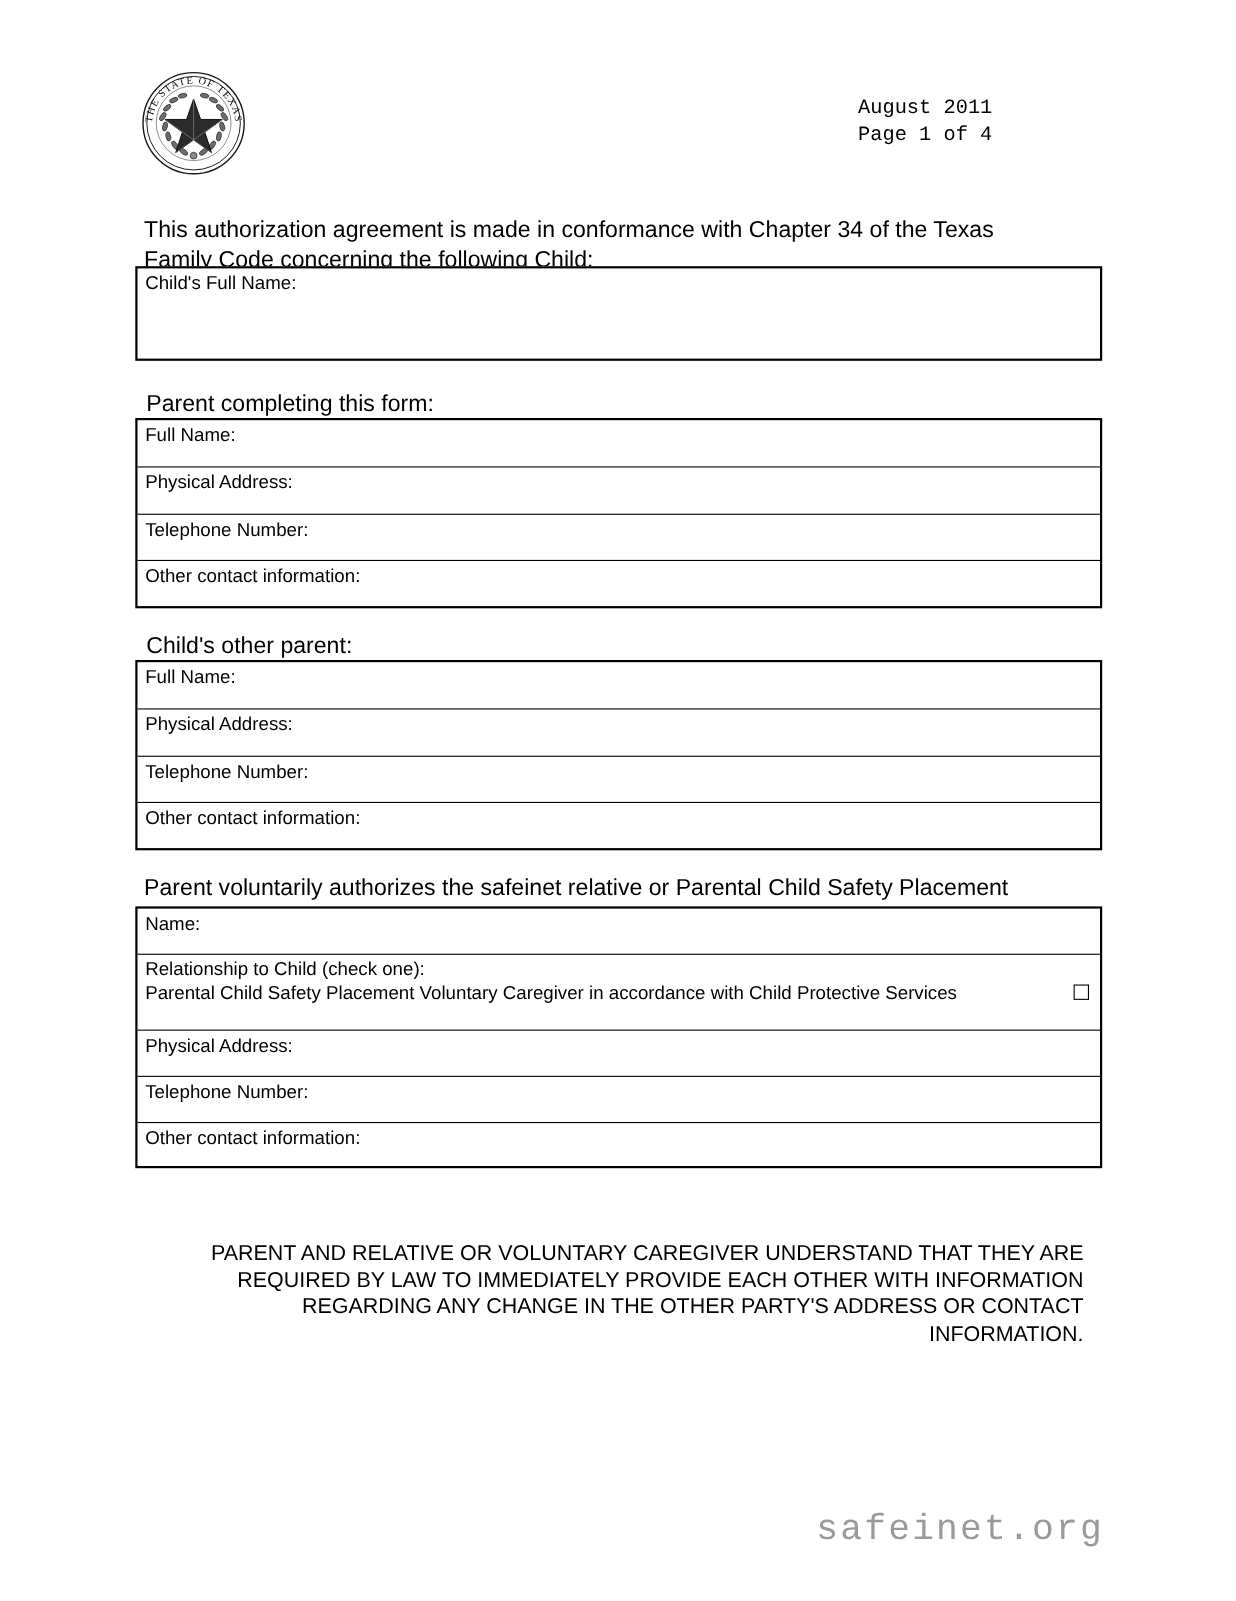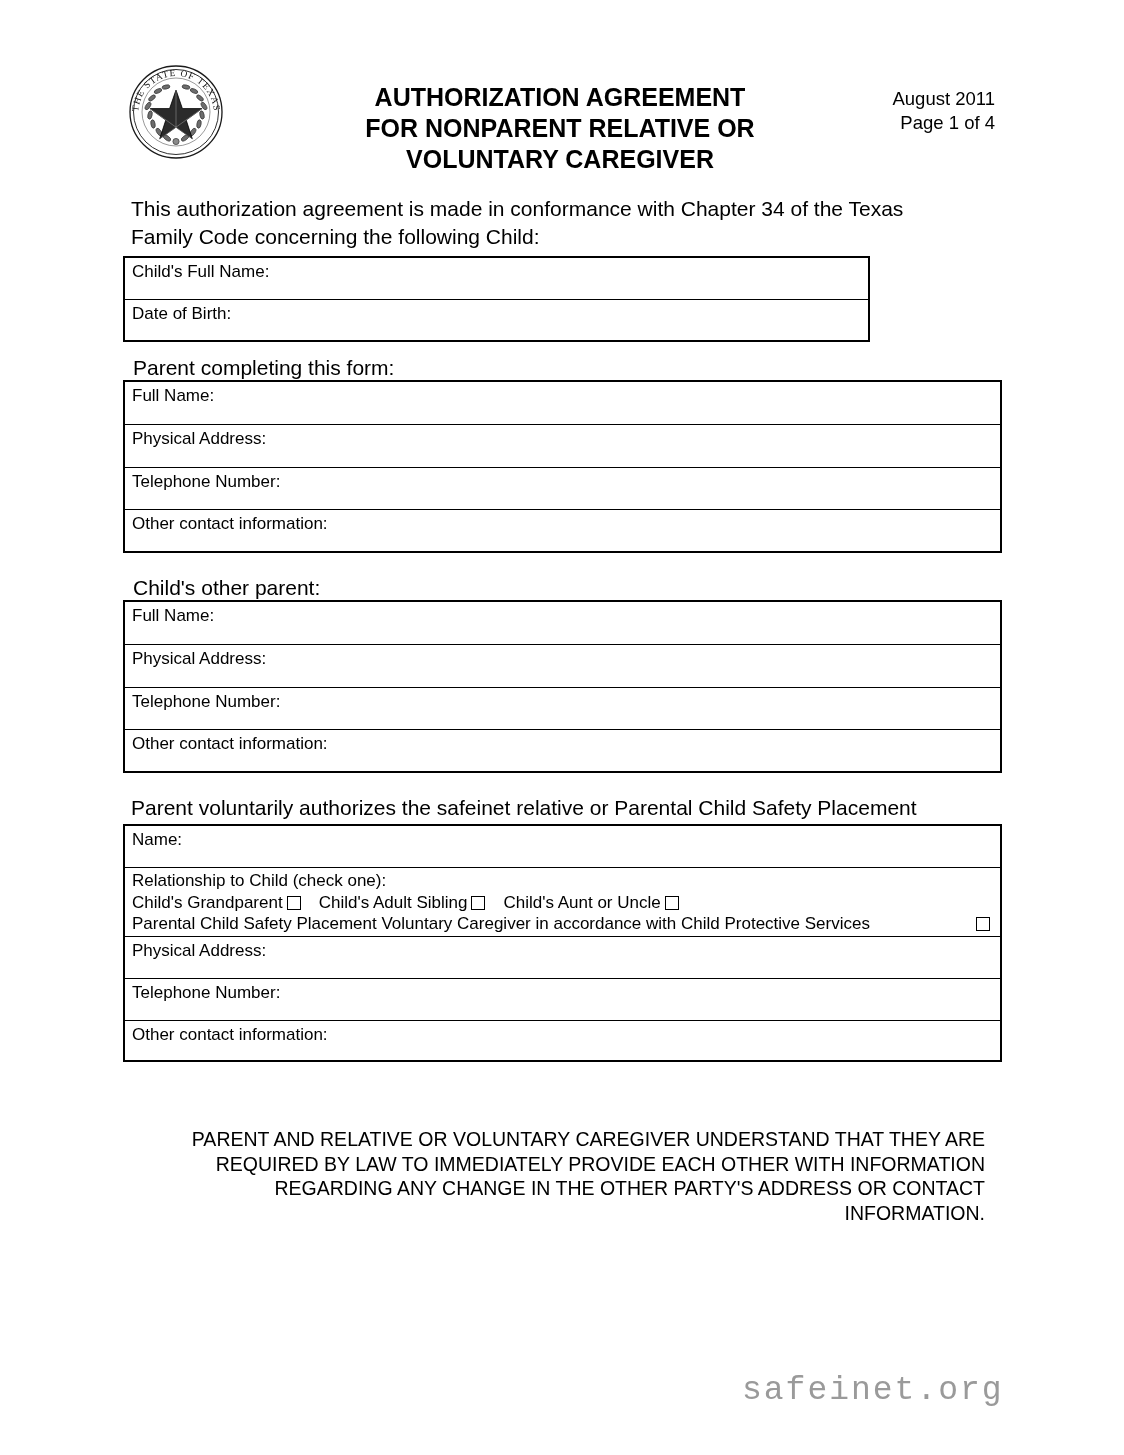--- a/index.html
+++ b/index.html
@@ -55,23 +55,23 @@
     line-height: 31px;
     letter-spacing: 0px;
     white-space: nowrap;
   }
 
   .meta-block {
     position: absolute;
     left: 780px;
     top: 35px;
     width: 215px;
-    text-align: right;
     font-size: 18.5px;
     line-height: 24px;
+    font-family: Liberation Mono, monospace;
   }
 
   
   .intro {
     position: absolute;
     left: 131px;
     top: 195px;
     width: 840px;
     font-size: 21px;
     line-height: 28px;
@@ -122,22 +122,22 @@
     left: 7px;
     top: 3px;
     font-size: 17px;
     line-height: 21px;
     white-space: nowrap;
   }
 
   
   #table-child {
     left: 123px;
-    top: 256px;
-    width: 747px;
+    top: 242px;
+    width: 879px;
     height: 86px;
   }
   #table-child .frow { height: 41.5px; }
 
   
   #table-parent {
     left: 123px;
     top: 380px;
     width: 879px;
     height: 173px;
@@ -244,41 +244,33 @@
             <ellipse cx="68" cy="29" rx="4" ry="2" transform="rotate(24 68 29)"></ellipse>
             <ellipse cx="60" cy="25" rx="4" ry="2" transform="rotate(12 60 25)"></ellipse>
           </g>
           <circle cx="50" cy="79.5" r="3.1" fill="#8a8a8a"></circle>
         </g>
         <path d="M50 28 L56.4 46.6 L76.1 46.6 L60.2 58.1 L66.3 76.8 L50 65.2 L33.7 76.8 L39.8 58.1 L23.9 46.6 L43.6 46.6 Z" fill="#2b2b2b" stroke="#000" stroke-width="0.8"></path>
         <path d="M50 28 L50 65.2 M23.9 46.6 L66.3 76.8 M76.1 46.6 L33.7 76.8" stroke="#ffffff" stroke-width="0.5" opacity="0.55" fill="none"></path>
       </svg>
     </div>
 
-    <div class="title-block">
-      <div class="title-line">AUTHORIZATION AGREEMENT</div>
-      <div class="title-line">FOR NONPARENT RELATIVE OR</div>
-      <div class="title-line">VOLUNTARY CAREGIVER</div>
-    </div>
 
     <div class="meta-block">
       <div>August 2011</div>
       <div>Page 1 of 4</div>
     </div>
   </div>
 
   <div class="intro">This authorization agreement is made in conformance with Chapter 34 of the Texas Family Code concerning the following Child:</div>
 
   <div class="ftable" id="table-child">
     <div class="frow">
       <span class="flabel">Child's Full Name:</span>
     </div>
-    <div class="frow">
-      <span class="flabel">Date of Birth:</span>
-    </div>
   </div>
 
   <div class="sec-label parent-form">Parent completing this form:</div>
 
   <div class="ftable" id="table-parent">
     <div class="frow">
       <span class="flabel">Full Name:</span>
     </div>
     <div class="frow">
       <span class="flabel">Physical Address:</span>
@@ -312,25 +304,20 @@
 
   <div class="ftable" id="table-caregiver">
 
     <div class="frow r-name">
       <span class="flabel">Name:</span>
     </div>
 
     <div class="frow r-rel">
       <div class="rel-cell">
         <div class="rel-line">Relationship to Child (check one):</div>
-        <div class="rel-line">
-          <span class="rel-opts">
-            <span class="rel-opt"><span>Child's Grandparent</span><span class="cbox"></span></span><span class="rel-opt"><span>Child's Adult Sibling</span><span class="cbox"></span></span><span class="rel-opt"><span>Child's Aunt or Uncle</span><span class="cbox"></span></span>
-          </span>
-        </div>
         <div class="rel-line spread">
           <span>Parental Child Safety Placement Voluntary Caregiver in accordance with Child Protective Services</span>
           <span class="cbox"></span>
         </div>
       </div>
     </div>
 
     <div class="frow r-addr">
       <span class="flabel">Physical Address:</span>
     </div>

